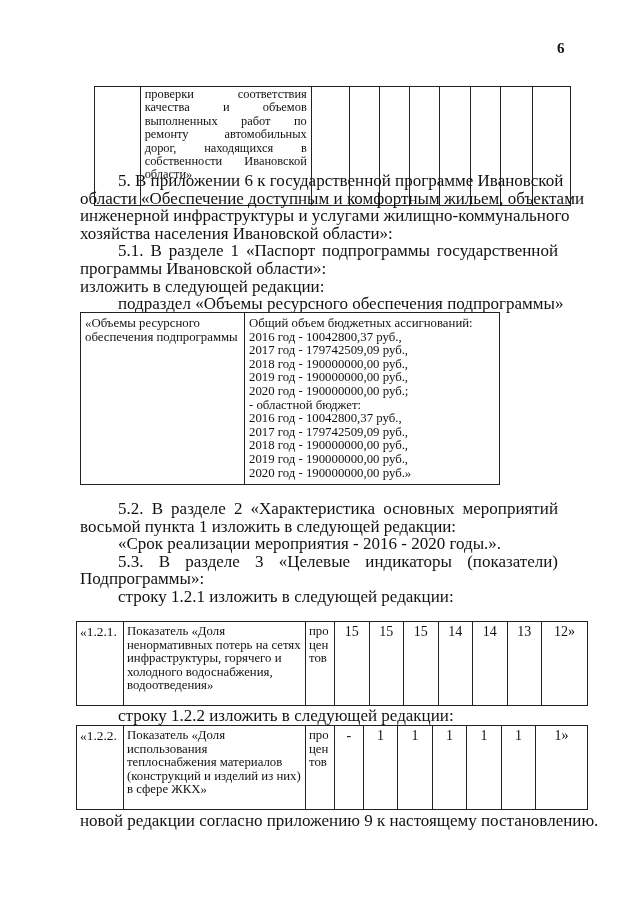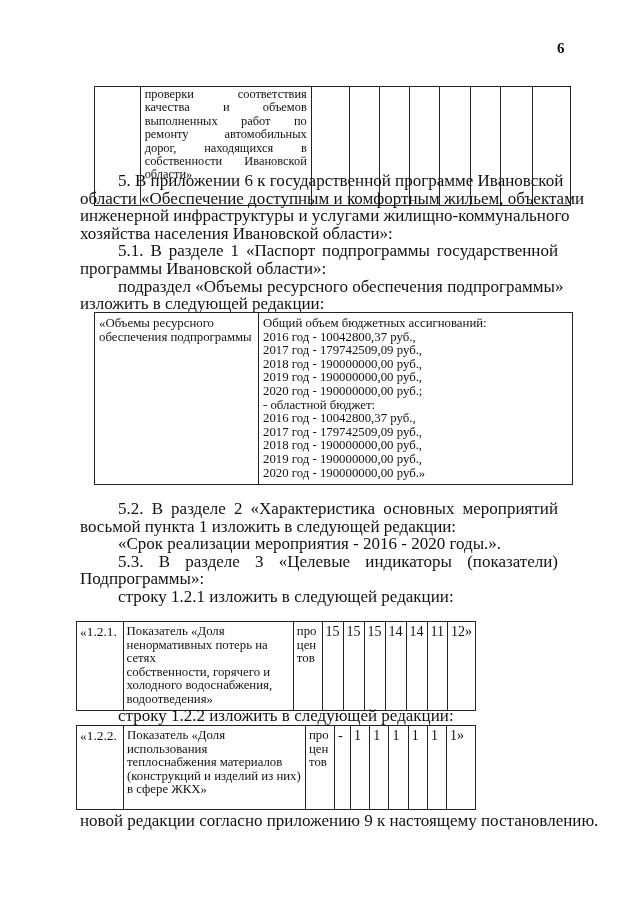--- a/index.html
+++ b/index.html
@@ -14,27 +14,27 @@
   #t1 td { font-size: 12.4px; line-height: 13.4px; }
   #t1 .just { text-align: justify; text-align-last: justify; }
   #t1 .last-line { text-align-last: left; }
   
   .para { position: absolute; left: 80px; width: 478px; font-size: 17px; line-height: 17.6px;
           text-align: justify; }
   .para .line { display: block; text-align: justify; text-align-last: justify; white-space: nowrap; }
   .para .line.end { text-align-last: left; }
   .indent { padding-left: 38px; }
   
-  #t2 { left: 94px; top: 312px; width: 479px; }
+  #t2 { left: 80px; top: 312px; width: 420px; }
   #t2 td { font-size: 12.8px; line-height: 13.6px; padding: 4px 5px 4px 4px; }
   #t2 .c1 { width: 154px; }
   
-  .ind-table { left: 76px; width: 400px; }
+  .ind-table { left: 76px; width: 512px; }
   .ind-table td { font-size: 12.8px; line-height: 13.6px; padding: 3px 3px; }
-  .ind-table .num { text-align: left; font-size: 14px; }
+  .ind-table .num { text-align: center; font-size: 14px; }
   .ind-table .code { font-size: 13.4px; width: 40px; }
   .ind-table .desc { width: 175px; }
   .ind-table .unit { width: 22px; }
   #t3 { top: 621px; height: 85px; }
   #t4 { top: 725px; height: 85px; }
 </style>
 </head>
 <body>
 
 <div class="abs page-num">6</div>
@@ -64,22 +64,22 @@
 </tbody>
   </table>
 
 <div class="para" style="top:172px">
   <span class="line indent">5. В приложении 6 к государственной программе Ивановской</span>
   <span class="line">области «Обеспечение доступным и комфортным жильем, объектами</span>
   <span class="line">инженерной инфраструктуры и услугами жилищно-коммунального</span>
   <span class="line end">хозяйства населения Ивановской области»:</span>
   <span class="line indent">5.1. В разделе 1 «Паспорт подпрограммы государственной</span>
   <span class="line end">программы Ивановской области»:</span>
+  <span class="line end">изложить в следующей редакции:</span>
   <span class="line indent">подраздел «Объемы ресурсного обеспечения подпрограммы»</span>
-  <span class="line end">изложить в следующей редакции:</span>
 </div>
 
 <table id="t2">
   <tbody>
       <tr>
     <td class="c1">
       <div>«Объемы ресурсного</div>
       <div>обеспечения подпрограммы</div>
     </td>
     <td>
@@ -109,35 +109,35 @@
   <span class="line end indent">строку 1.2.1 изложить в следующей редакции:</span>
 </div>
 
 <table id="t3" class="ind-table">
   <tbody>
       <tr>
     <td class="code">«1.2.1.</td>
     <td class="desc">
       <div>Показатель «Доля</div>
       <div>ненормативных потерь на сетях</div>
-      <div>собственности, горячего и</div>
+      <div>инфраструктуры, горячего и</div>
       <div>холодного водоснабжения,</div>
       <div>водоотведения»</div>
     </td>
     <td class="unit">
       <div>про</div>
       <div>цен</div>
       <div>тов</div>
     </td>
     <td class="num">15</td>
     <td class="num">15</td>
     <td class="num">15</td>
     <td class="num">14</td>
     <td class="num">14</td>
-    <td class="num">11</td>
+    <td class="num">13</td>
     <td class="num">12»</td>
   </tr>
 </tbody>
   </table>
 
 <div class="para" style="top:707px">
   <span class="line end indent">строку 1.2.2 изложить в следующей редакции:</span>
 </div>
 
 <table id="t4" class="ind-table">

